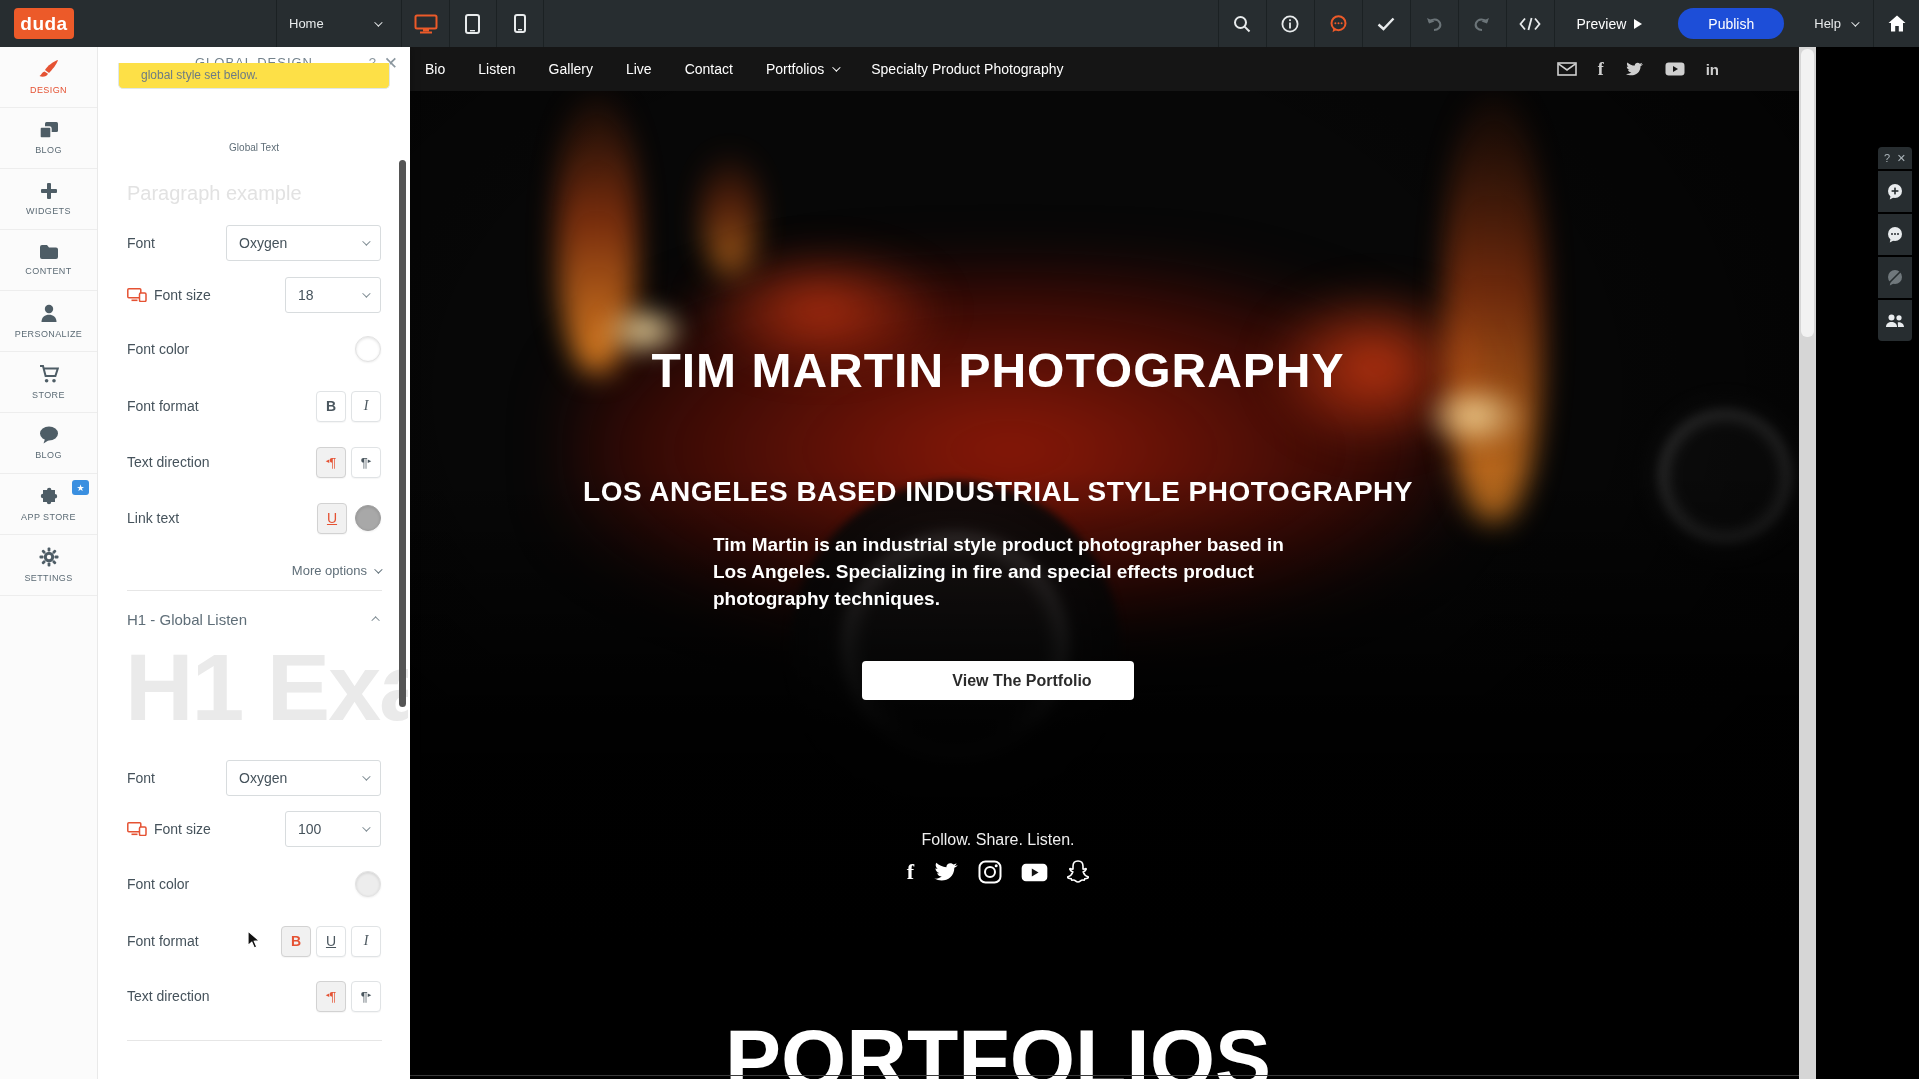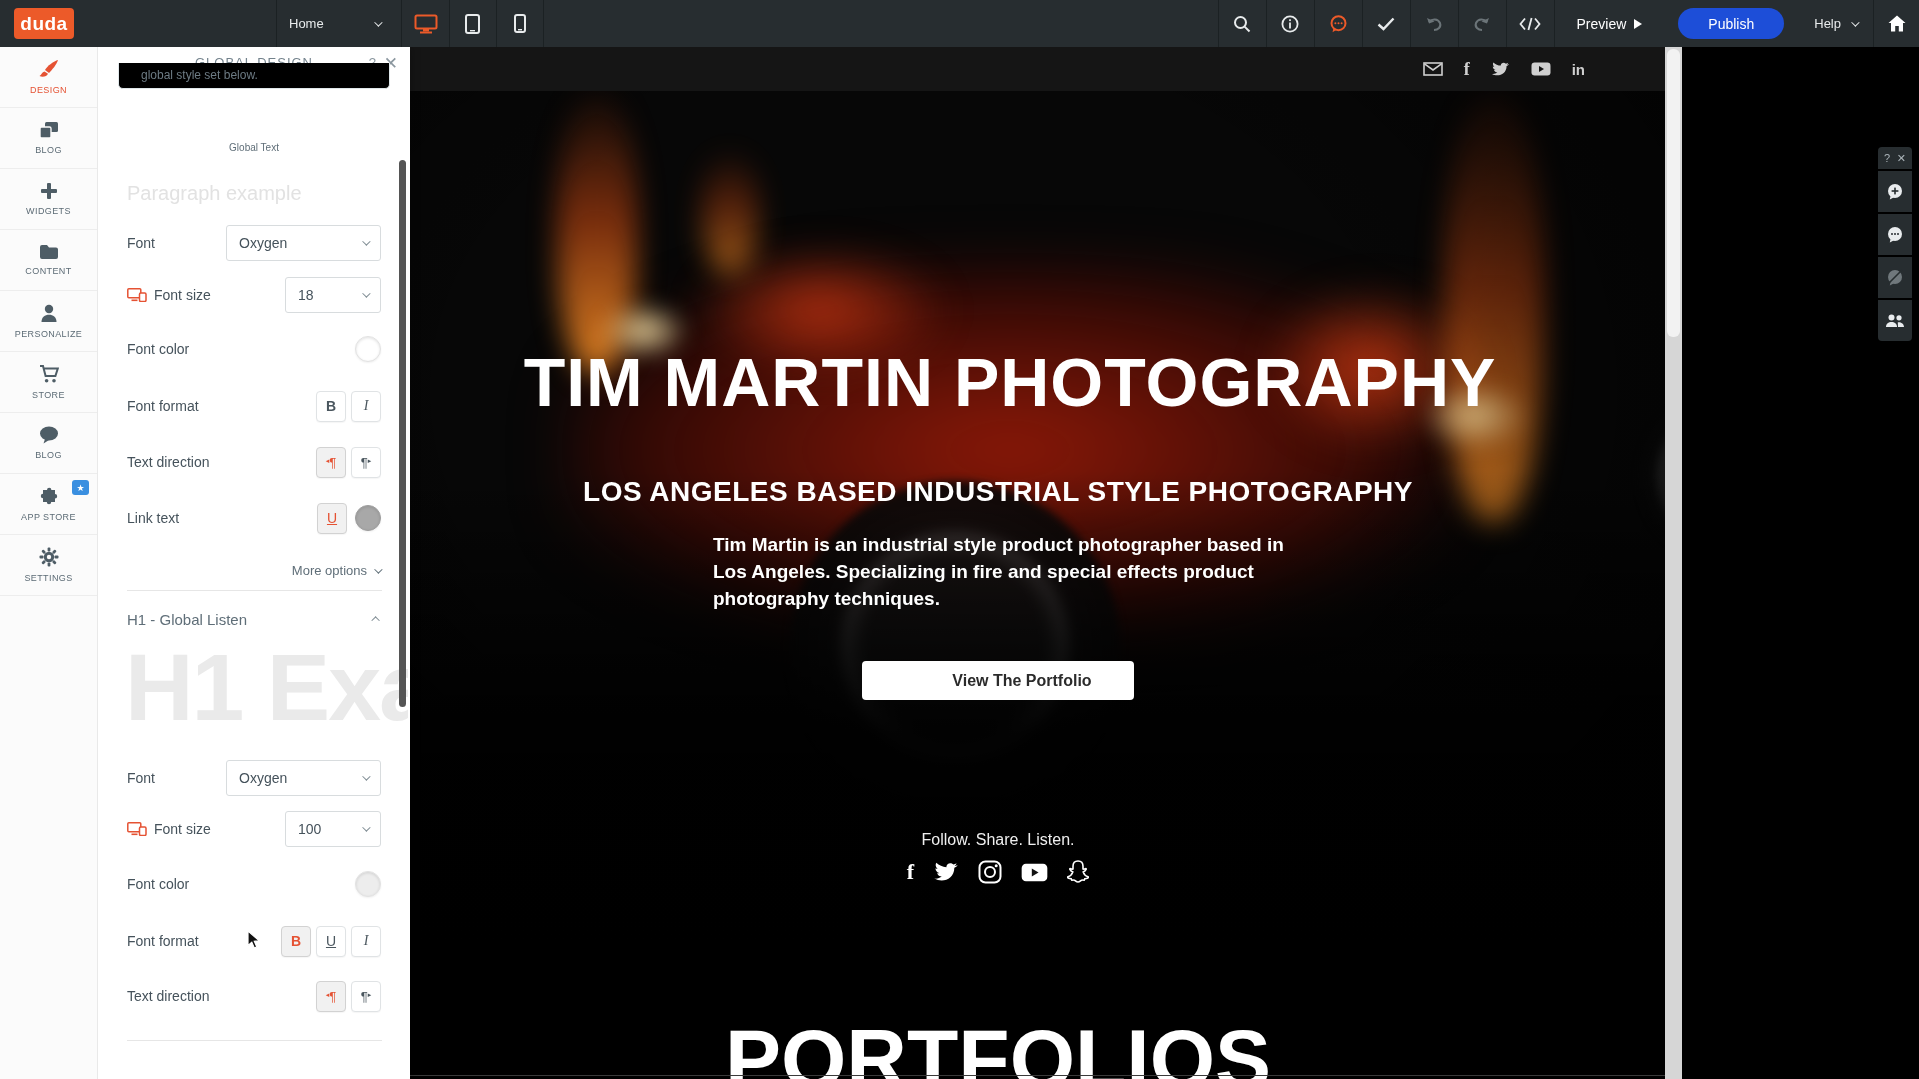--- a/index.html
+++ b/index.html
@@ -1,18 +1,18 @@
 <!DOCTYPE html>
 <html><head>
 <meta charset="utf-8">
 <style>
   * { margin:0; padding:0; box-sizing:border-box; }
   html,body { width:1919px; height:1079px; overflow:hidden; background:#000;
     font-family:"Liberation Sans","DejaVu Sans",sans-serif; }
-  .root { position:relative; width:1682px; height:1079px; background:#fff; }
+  .root { position:relative; width:1816px; height:1079px; background:#fff; }
 
   
   .topbar { position:absolute; left:0; top:0; width:1919px; height:47px; background:#272d30; display:flex; align-items:center; z-index:50; }
   .logo { position:absolute; left:14px; top:8px; width:60px; height:31px; background:#ec5a29; border-radius:4px; color:#fff; font-weight:bold; font-size:19px; display:flex; align-items:center; justify-content:center; letter-spacing:.5px; }
   .tb-sep { position:absolute; top:0; width:1px; height:47px; background:#1b2123; }
   .page-sel { position:absolute; left:277px; top:0; width:115px; height:47px; display:flex; align-items:center; justify-content:space-between; padding:0 12px; color:#e8ebec; font-size:13px; cursor:pointer; }
   .dev-cell { position:absolute; top:0; width:47px; height:47px; display:flex; align-items:center; justify-content:center; cursor:pointer; }
   .tb-right { position:absolute; right:0; top:0; height:47px; display:flex; align-items:stretch; }
   .tb-cell { width:48px; height:47px; display:flex; align-items:center; justify-content:center; border-left:1px solid #1b2123; cursor:pointer; }
   .tb-cell svg { display:block; }
@@ -32,21 +32,21 @@
   .sb-item.active .lbl { color:#e55233; }
   .sb-badge { position:absolute; right:8px; top:6px; width:17px; height:15px; background:#3a8fe0; border-radius:3px; display:flex; align-items:center; justify-content:center; color:#fff; font-size:9px; }
 
   
   .panel { position:absolute; left:98px; top:47px; width:312px; bottom:0; background:#fff; box-shadow:3px 0 8px rgba(0,0,0,.18); z-index:20; color:#45525b; }
   .panel-notch { position:absolute; left:-6px; top:24px; width:12px; height:12px; background:#fff; transform:rotate(45deg); box-shadow:-2px 2px 3px rgba(0,0,0,.08); }
   .p-header { position:absolute; left:0; top:8px; width:100%; height:22px; }
   .p-title { position:absolute; left:0; width:100%; text-align:center; font-size:13px; letter-spacing:1px; color:#73828c; }
   .p-help { position:absolute; right:34px; top:0; color:#8b979f; font-size:13px; cursor:pointer; }
   .p-close { position:absolute; right:12px; top:-2px; color:#8b979f; font-size:17px; cursor:pointer; }
-  .info-note { position:absolute; left:20px; right:20px; top:16px; height:26px; border:1px solid #dfe7ea; border-top:none; border-radius:0 0 5px 5px; overflow:hidden; background:#000000; }
+  .info-note { position:absolute; left:20px; right:20px; top:16px; height:26px; border:1px solid #dfe7ea; border-top:none; border-radius:0 0 5px 5px; overflow:hidden; background:#fde047; }
   .info-note span { position:absolute; left:22px; bottom:6px; font-size:12px; color:#6d7b84; }
   .gt-head { position:absolute; left:0; top:95px; width:100%; text-align:center; font-size:10px; color:#5f6e78; }
   .ghost-para { position:absolute; left:29px; top:135px; font-size:20px; color:#e2e2e2; text-shadow:0 1px 1px #fff; }
   .row { position:absolute; left:29px; width:254px; height:36px; display:flex; align-items:center; justify-content:space-between; }
   .row .flabel { font-size:14px; color:#45525b; display:flex; align-items:center; gap:7px; }
   .sel { width:155px; height:36px; border:1px solid #d8dcde; border-radius:3px; background:#fff; display:flex; align-items:center; justify-content:space-between; padding:0 12px; font-size:14px; color:#45525b; cursor:pointer; }
   .sel.small { width:96px; }
   .sel .chv { color:#7d8a92; }
   .tgroup { display:flex; }
   .tbtn { width:30px; height:31px; margin-left:5px; border:1px solid #e0e3e5; border-radius:4px; background:#fff; display:flex; align-items:center; justify-content:center; font-size:14px; color:#4a565e; cursor:pointer; box-shadow:0 1px 1px rgba(0,0,0,.04); }
@@ -82,21 +82,21 @@
   .plume-m { left:292px; top:62px; width:56px; height:120px; opacity:.7; }
   .plume-r { left:1034px; top:2px; width:100px; height:430px; }
   .hot-l { left:190px; top:210px; width:90px; height:60px; background:radial-gradient(ellipse, rgba(255,230,170,.9), transparent 70%); filter:blur(10px); }
   .hot-r { left:1010px; top:290px; width:110px; height:70px; background:radial-gradient(ellipse, rgba(255,225,160,.9), transparent 70%); filter:blur(10px); }
   .wheel-c { left:380px; top:390px; width:330px; height:330px; border-radius:50%; background:radial-gradient(circle, #151515 38%, #333 46%, #0d0d0d 52%, #090909 70%); filter:blur(4px); opacity:.9; }
   .wheel-r { left:1230px; top:300px; width:170px; height:170px; border-radius:50%; background:radial-gradient(circle, #101010 40%, #3a3a3a 52%, #0a0a0a 60%); filter:blur(4px); opacity:.85; }
   .bottom-fade { left:0; top:380px; width:100%; height:478px; background:linear-gradient(to bottom, transparent, rgba(0,0,0,.92) 55%, #000); }
   .vignette { left:0; top:0; width:100%; height:100%; background:radial-gradient(ellipse at 40% 35%, transparent 40%, rgba(0,0,0,.75) 95%); }
 
   .hero-content { position:absolute; left:0; top:0; width:1176px; height:100%; text-align:center; color:#fff; z-index:4; }
-  .hero-title { position:absolute; left:12px; width:100%; top:252px; font-size:68px; font-weight:bold; letter-spacing:1px; white-space:nowrap; }
+  .hero-title { position:absolute; left:0; width:100%; top:252px; font-size:48px; font-weight:bold; letter-spacing:1px; white-space:nowrap; }
   .hero-sub { position:absolute; left:0; width:100%; top:385px; font-size:28px; font-weight:bold; letter-spacing:.5px; }
   .hero-desc { position:absolute; left:303px; width:575px; top:440px; font-size:19px; font-weight:bold; line-height:27px; text-align:left; }
   .cta-btn { position:absolute; left:452px; top:570px; width:272px; height:39px; background:#fff; border:none; border-radius:4px; font-size:16px; font-weight:bold; color:#2b2b2b; cursor:pointer; font-family:inherit;padding-left:48px; }
   .follow-txt { position:absolute; left:0; width:100%; top:740px; font-size:16px; color:#efefef; }
   .hero-social { position:absolute; left:0; width:100%; top:768px; display:flex; justify-content:center; gap:19px; align-items:center; }
   .hero-social svg, .hero-social .fglyph { cursor:pointer; }
   .fglyph { color:#fff; font-size:22px; font-weight:bold; font-family:"Liberation Serif","DejaVu Serif",serif; }
 
   .portfolios { position:absolute; left:0; top:902px; width:100%; height:130px; background:#000; }
   .pf-head { position:absolute; left:0; width:1176px; top:62px; text-align:center; color:#fff; font-size:84px; font-weight:bold; letter-spacing:0; }
@@ -437,20 +437,32 @@
       </div>
     </div>
 
     <div class="pdivider" style="top:993px"></div>
     <div class="p-scroll"></div>
   </aside>
 
   <main class="preview">
 
     <div class="site-nav">
+      <div class="nav-links">
+        <span class="nav-link">Bio</span>
+        <span class="nav-link">Listen</span>
+        <span class="nav-link">Gallery</span>
+        <span class="nav-link">Live</span>
+        <span class="nav-link">Contact</span>
+        <span class="nav-link">
+          <span>Portfolios</span>
+          <span class="chv" style="color:#fff"></span>
+        </span>
+        <span class="nav-link">Specialty Product Photography</span>
+      </div>
       <div class="nav-social">
         <svg width="20" height="14" viewBox="0 0 20 14">
           <rect x="1" y="1" width="18" height="12" fill="none" stroke="#cfcfcf" stroke-width="1.6"></rect>
           <path d="M1.5 1.8 L10 8 L18.5 1.8" fill="none" stroke="#cfcfcf" stroke-width="1.6"></path>
         </svg>
         <span class="fglyph" style="color:#cfcfcf;font-size:18px">f</span>
         <svg width="19" height="15" viewBox="0 0 19 15">
           <path d="M18 2 C17.3 2.4, 16.4 2.6, 15.8 2.7 C16.5 2.2, 17 1.5, 17.2 0.8 C16.5 1.2, 15.7 1.5, 14.9 1.7 C13 -0.4, 9.6 0.9, 9.8 3.6 C7 3.5, 4.4 2.2, 2.4 0.4 C1.5 2, 2 3.8, 3.4 4.8 C2.9 4.8, 2.3 4.6, 1.8 4.4 C1.8 6.1, 3 7.5, 4.6 7.9 C4.1 8.1, 3.5 8.1, 3 8 C3.5 9.4, 4.8 10.4, 6.4 10.5 C4.9 11.6, 3 12.2, 1 11.9 C7 15.4, 15.5 12.4, 15.6 4 C16.6 3.7, 17.5 2.9, 18 2 Z" fill="#cfcfcf"></path>
         </svg>
         <svg width="20" height="14" viewBox="0 0 20 14">

